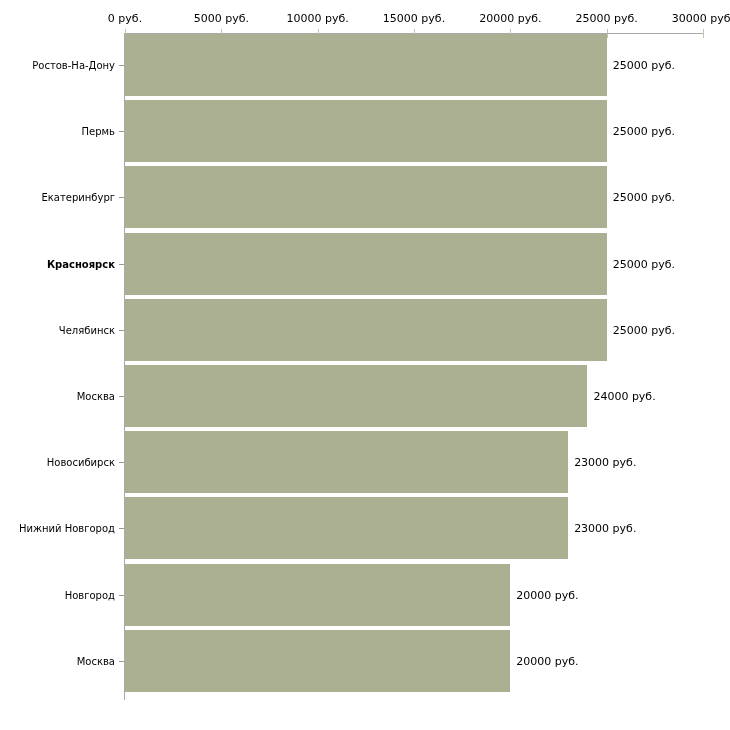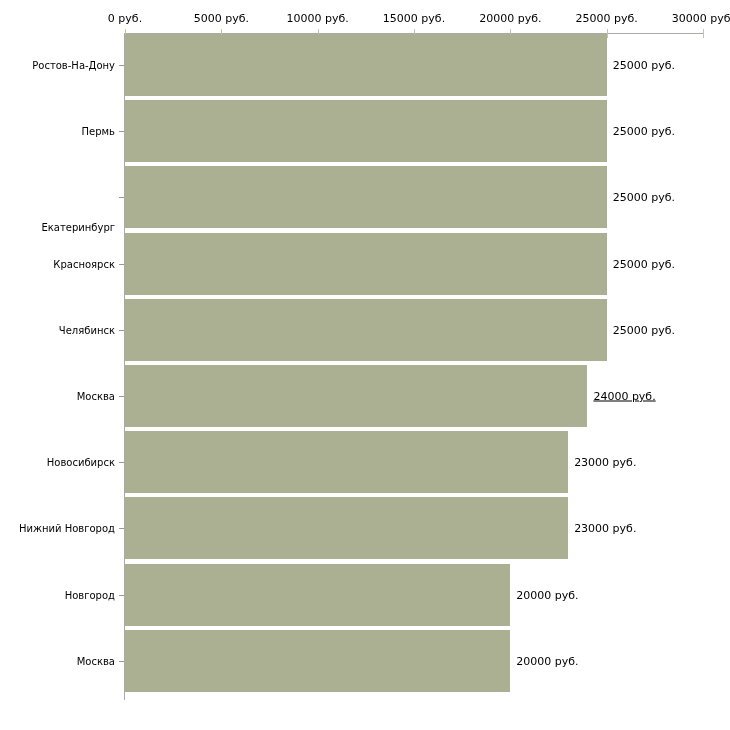--- a/index.html
+++ b/index.html
@@ -124,23 +124,23 @@
         <div class="xtick-label" style="left: 703px;">30000 руб.</div>
       </div>
 
     <div class="yaxis-line"></div>
     <div id="yticks">
         <div class="ytick" style="top: 65px;"></div>
         <div class="ytick-label" style="top: 65px;">Ростов-На-Дону</div>
         <div class="ytick" style="top: 131.2px;"></div>
         <div class="ytick-label" style="top: 131.2px;">Пермь</div>
         <div class="ytick" style="top: 197.4px;"></div>
-        <div class="ytick-label" style="top: 197.4px; margin-top: 30px;">Екатеринбург</div>
+        <div class="ytick-label" style="top: 197.4px;">Екатеринбург</div>
         <div class="ytick" style="top: 263.6px;"></div>
-        <div class="ytick-label" style="top: 263.6px;">Красноярск</div>
+        <div class="ytick-label" style="top: 263.6px; font-weight: bold;">Красноярск</div>
         <div class="ytick" style="top: 329.8px;"></div>
         <div class="ytick-label" style="top: 329.8px;">Челябинск</div>
         <div class="ytick" style="top: 396px;"></div>
         <div class="ytick-label" style="top: 396px;">Москва</div>
         <div class="ytick" style="top: 462.2px;"></div>
         <div class="ytick-label" style="top: 462.2px;">Новосибирск</div>
         <div class="ytick" style="top: 528.4px;"></div>
         <div class="ytick-label" style="top: 528.4px; margin-left: 21px;">Нижний Новгород</div>
         <div class="ytick" style="top: 594.6px;"></div>
         <div class="ytick-label" style="top: 594.6px;">Новгород</div>
@@ -153,21 +153,21 @@
         <div class="bar-value-label" style="left: 612.667px; top: 65px;">25000 руб.</div>
         <div class="bar" title="Пермь: 25000 руб." style="top: 100.2px; width: 481.667px; height: 62px; background: rgb(171, 176, 146);"></div>
         <div class="bar-value-label" style="left: 612.667px; top: 131.2px;">25000 руб.</div>
         <div class="bar" title="Екатеринбург: 25000 руб." style="top: 166.4px; width: 481.667px; height: 62px; background: rgb(171, 176, 146);"></div>
         <div class="bar-value-label" style="left: 612.667px; top: 197.4px;">25000 руб.</div>
         <div class="bar" title="Красноярск: 25000 руб." style="top: 232.6px; width: 481.667px; height: 62px; background: rgb(171, 176, 146);"></div>
         <div class="bar-value-label" style="left: 612.667px; top: 263.6px;">25000 руб.</div>
         <div class="bar" title="Челябинск: 25000 руб." style="top: 298.8px; width: 481.667px; height: 62px; background: rgb(171, 176, 146);"></div>
         <div class="bar-value-label" style="left: 612.667px; top: 329.8px;">25000 руб.</div>
         <div class="bar" title="Самара: 24000 руб." style="top: 365px; width: 462.4px; height: 62px; background: rgb(171, 176, 146);"></div>
-        <div class="bar-value-label" style="left: 593.4px; top: 396px; text-decoration: underline;">24000 руб.</div>
+        <div class="bar-value-label" style="left: 593.4px; top: 396px;">24000 руб.</div>
         <div class="bar" title="Новосибирск: 23000 руб." style="top: 431.2px; width: 443.133px; height: 62px; background: rgb(171, 176, 146);"></div>
         <div class="bar-value-label" style="left: 574.133px; top: 462.2px;">23000 руб.</div>
         <div class="bar" title="Нижний Новгород: 23000 руб." style="top: 497.4px; width: 443.133px; height: 62px; background: rgb(171, 176, 146);"></div>
         <div class="bar-value-label" style="left: 574.133px; top: 528.4px;">23000 руб.</div>
         <div class="bar" title="Волгоград: 20000 руб." style="top: 563.6px; width: 385.333px; height: 62px; background: rgb(171, 176, 146);"></div>
         <div class="bar-value-label" style="left: 516.333px; top: 594.6px;">20000 руб.</div>
         <div class="bar" title="Москва: 20000 руб." style="top: 629.8px; width: 385.333px; height: 62px; background: rgb(171, 176, 146);"></div>
         <div class="bar-value-label" style="left: 516.333px; top: 660.8px;">20000 руб.</div>
       </div>
 

